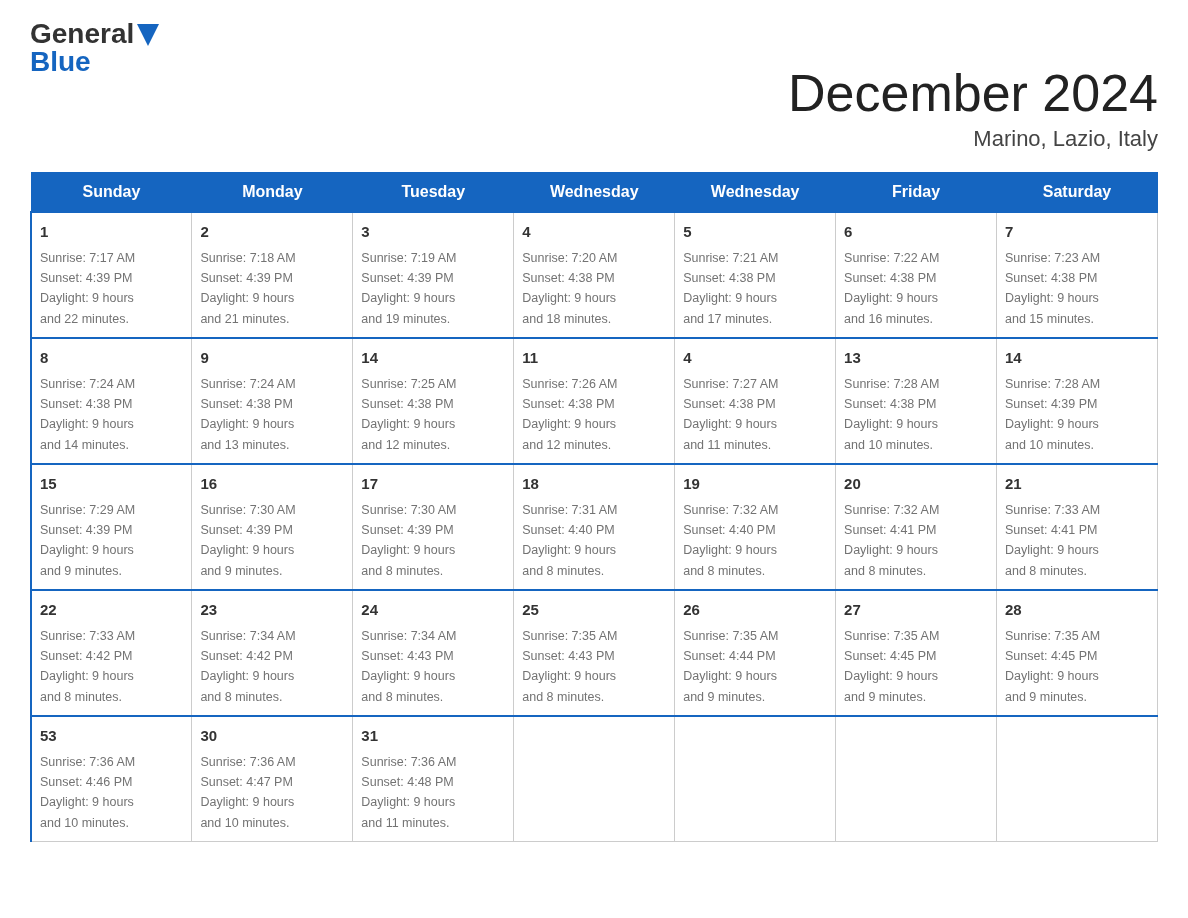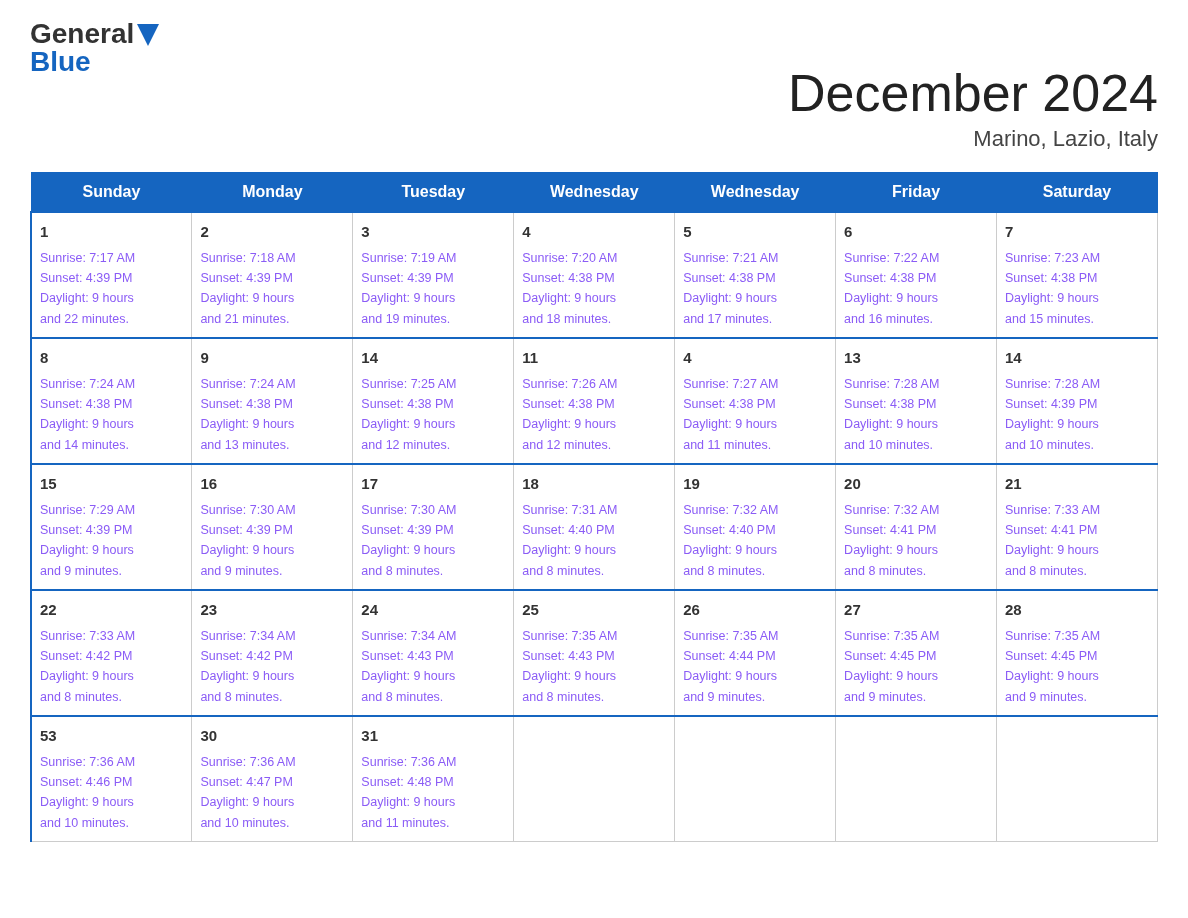--- a/index.html
+++ b/index.html
@@ -74,21 +74,21 @@
       height: 110px;
     }
     .day-number {
       font-size: 15px;
       font-weight: bold;
       margin-bottom: 4px;
       display: block;
     }
     .day-info {
       font-size: 12.5px;
-      color: #8b5cf6;
+      color: #737373;
       line-height: 1.55;
     }
     tr td:first-child {
       border-left: 2px solid #1565c0;
     }
     tr:first-child td {
       border-top: 2px solid #1565c0;
     }
     .week-row td {
       border-top: 2px solid #1565c0;

